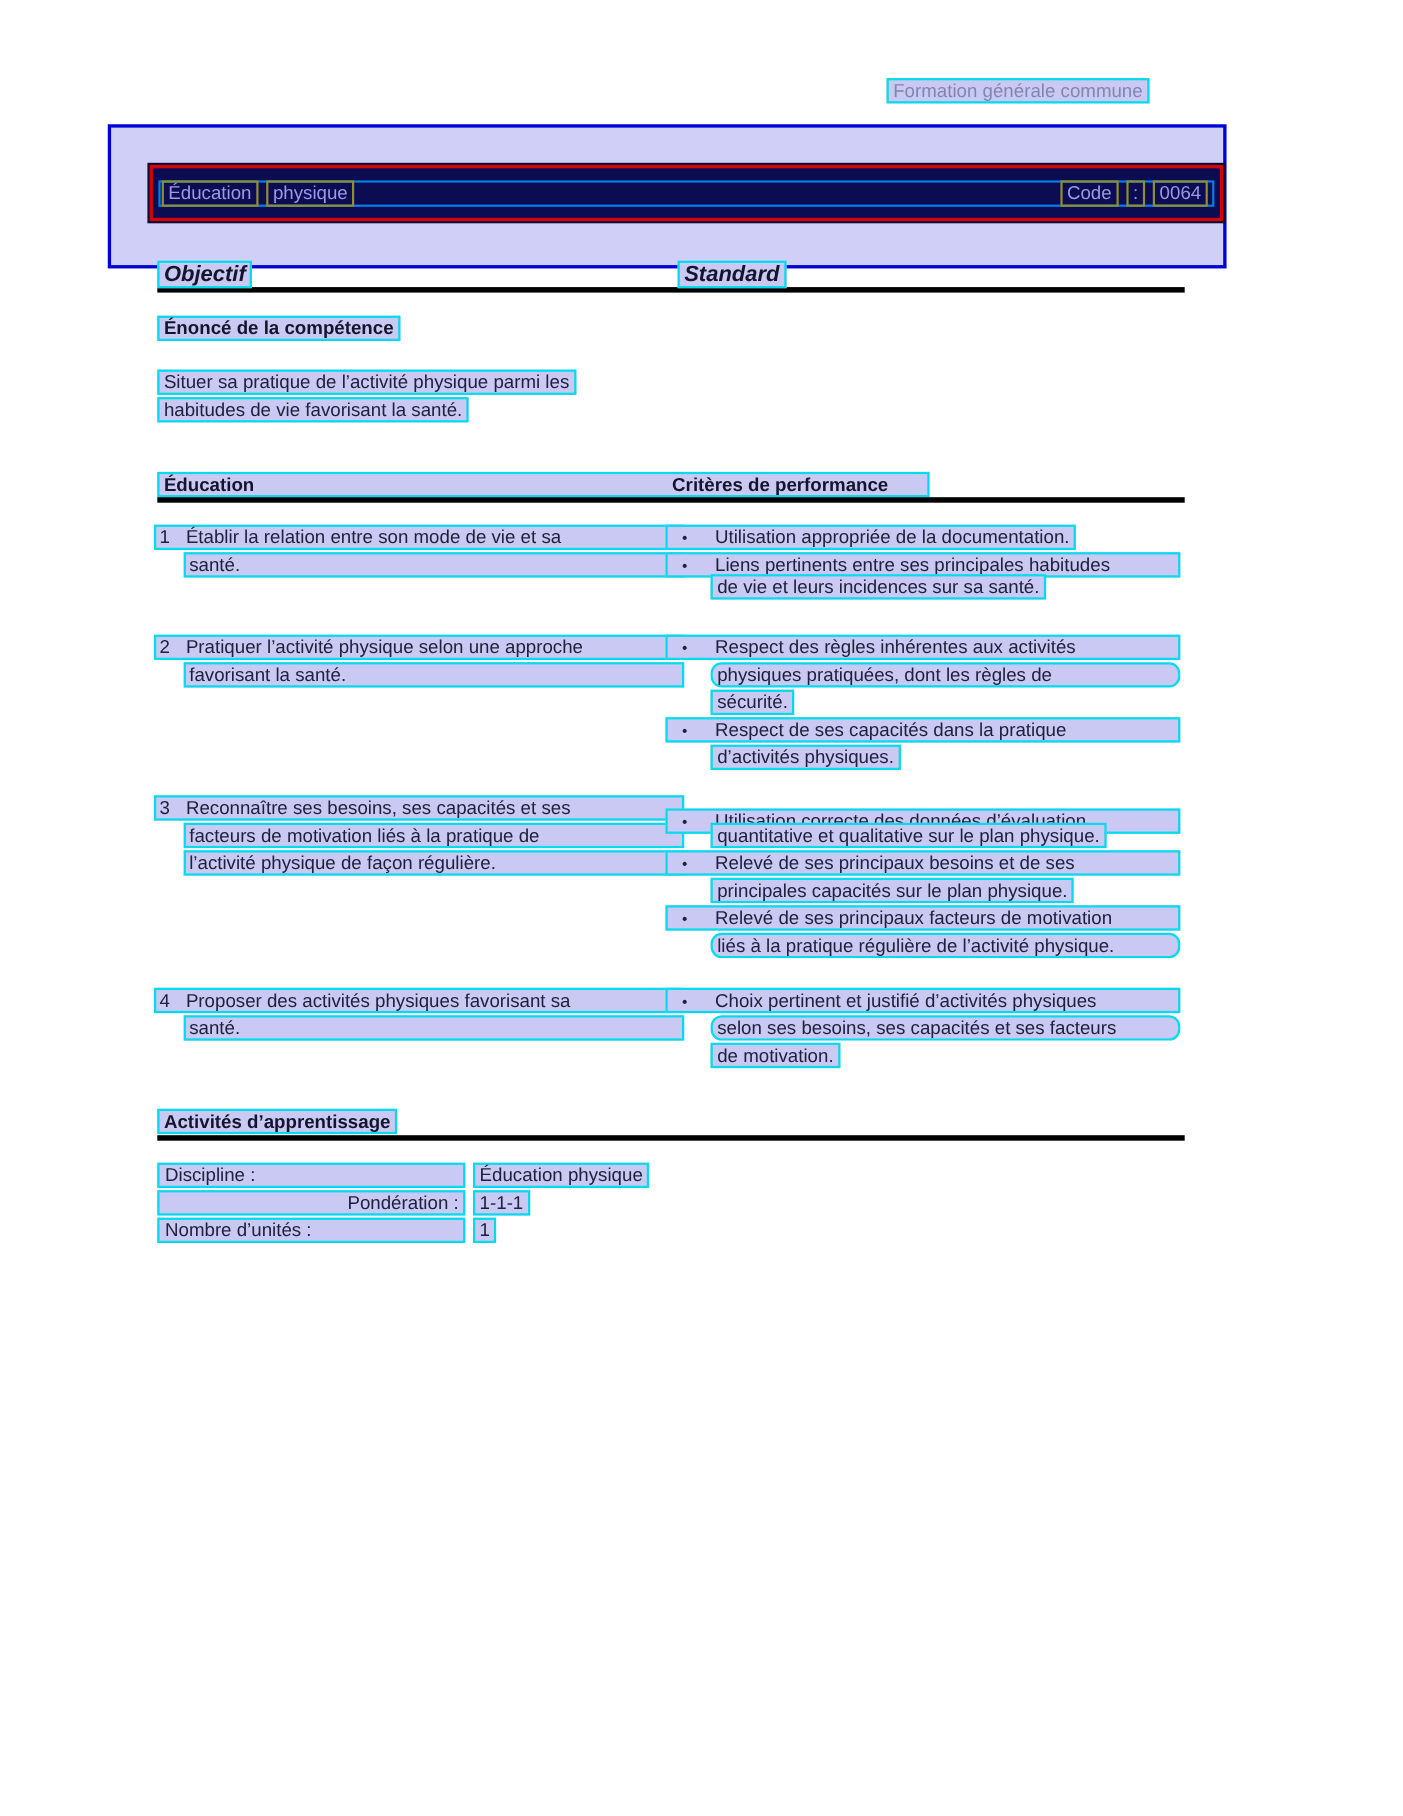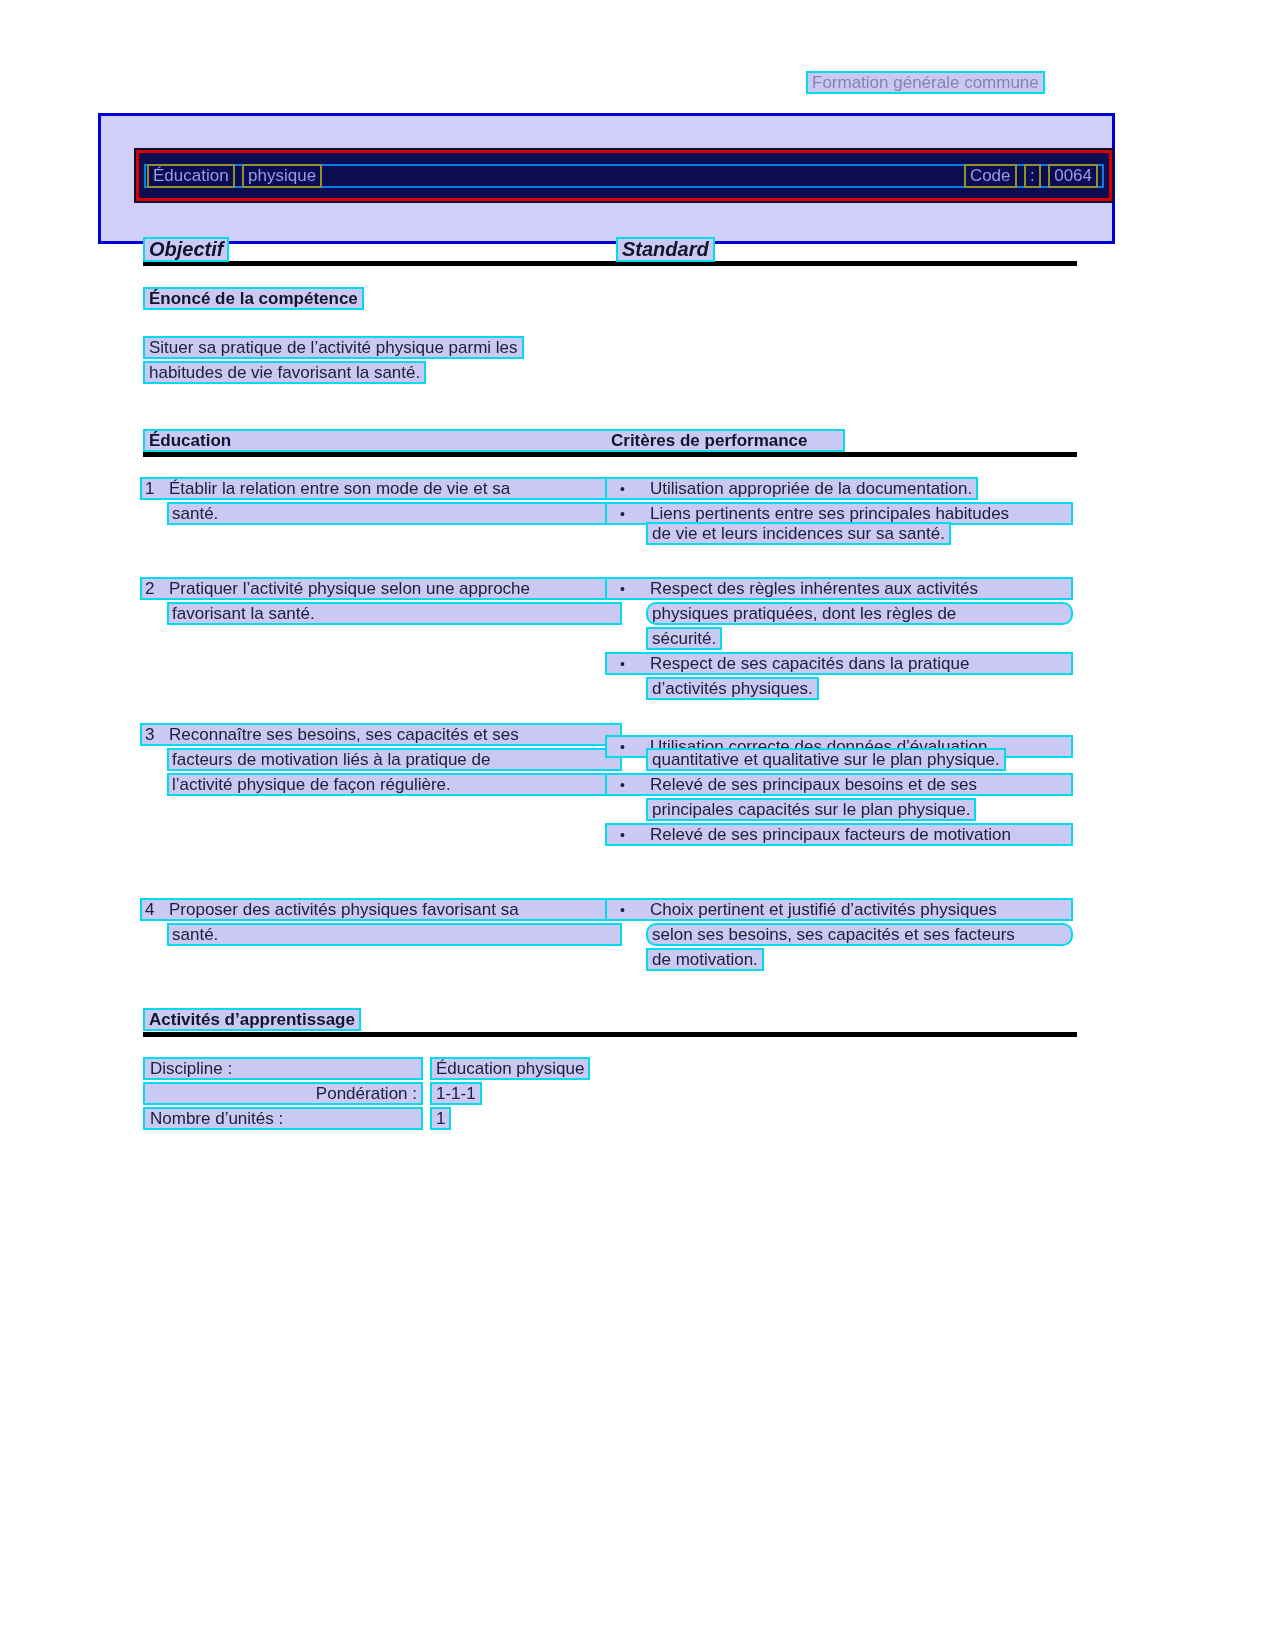--- a/index.html
+++ b/index.html
@@ -119,20 +119,21 @@
     <span class="bul">•</span><span>Utilisation correcte des données d’évaluation</span>
   </div>
   <div class="hl bcont" style="top:748px;">quantitative et qualitative sur le plan physique.</div>
   <div class="hl bline w-full" style="top:773px;">
     <span class="bul">•</span><span>Relevé de ses principaux besoins et de ses</span>
   </div>
   <div class="hl bcont" style="top:798px;">principales capacités sur le plan physique.</div>
   <div class="hl bline w-full" style="top:823px;">
     <span class="bul">•</span><span>Relevé de ses principaux facteurs de motivation</span>
   </div>
+  <div class="hl bcont w-fullc" style="top:848px;">liés à la pratique régulière de l’activité physique.</div>
 
   <div class="hl lnum" style="top:898px;">
     <span class="num">4</span><span>Proposer des activités physiques favorisant sa</span>
   </div>
   <div class="hl lcont" style="top:923px;">santé.</div>
   <div class="hl bline w-full" style="top:898px;">
     <span class="bul">•</span><span>Choix pertinent et justifié d’activités physiques</span>
   </div>
   <div class="hl bcont w-fullc" style="top:923px;">selon ses besoins, ses capacités et ses facteurs</div>
   <div class="hl bcont" style="top:948px;">de motivation.</div>

